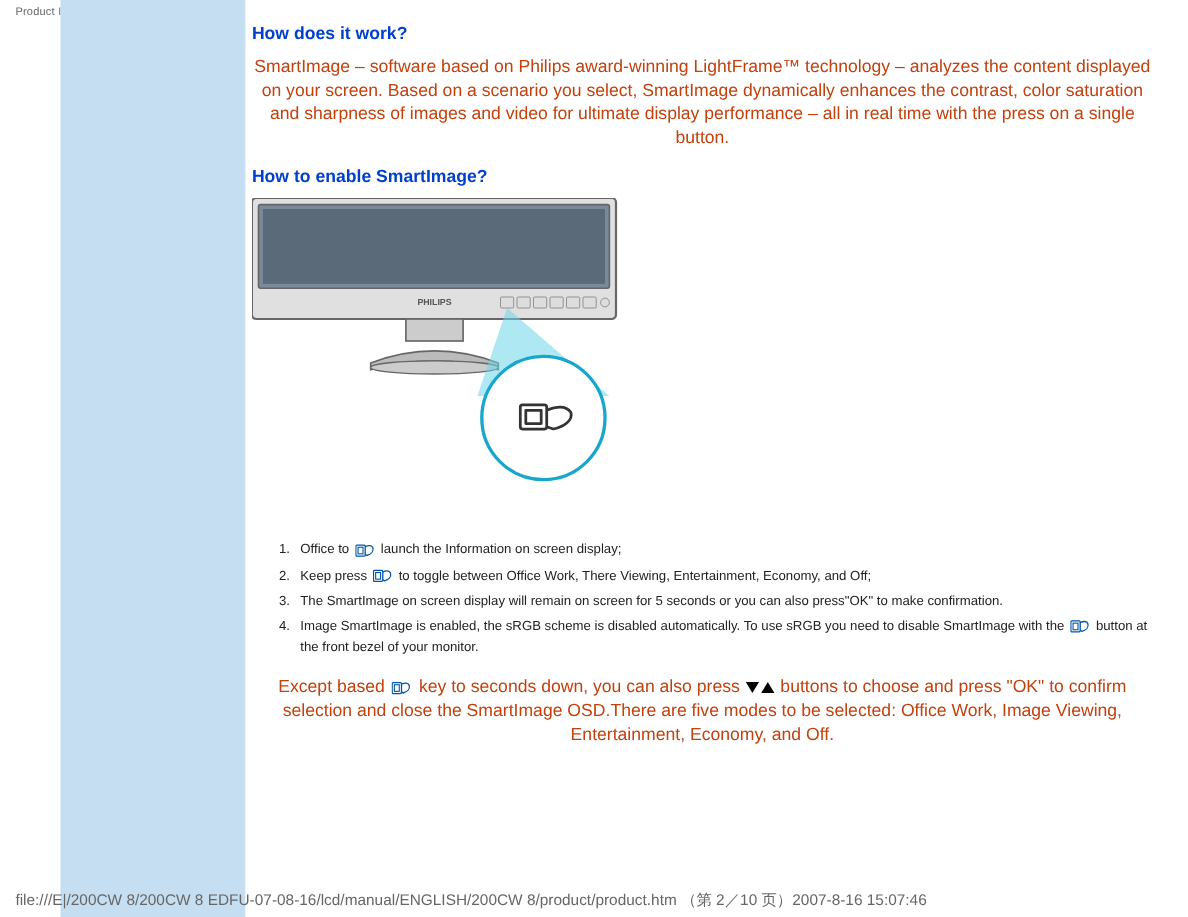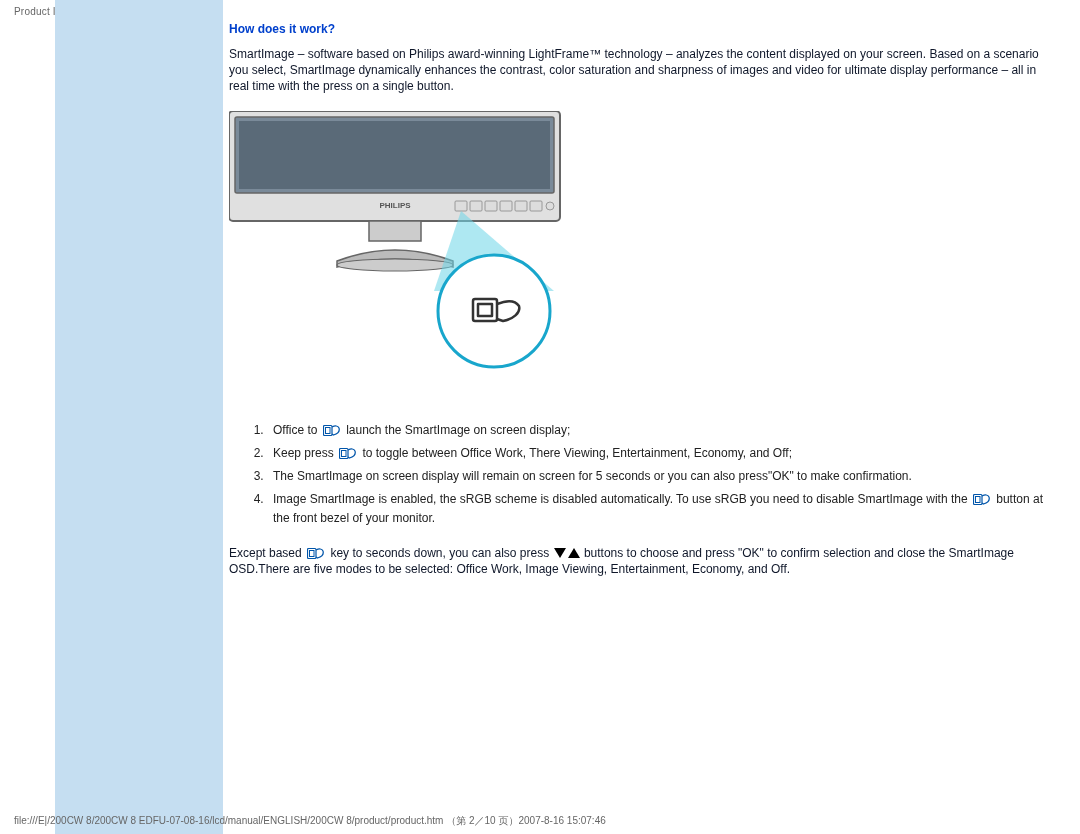--- a/index.html
+++ b/index.html
@@ -42,28 +42,29 @@
   }
   .main {
     flex: 1;
     padding: 22px 14px 0 6px;
     box-sizing: border-box;
     position: relative;
   }
   .heading {
     color: #0040cc;
     font-weight: bold;
-    font-size: 12px;
+    font-size: 16px;
     margin: 0 0 10px 0;
   }
   .para {
-    font-size: 12px;
+    font-size: 16px;
     line-height: 1.35;
     margin: 0 0 16px 0;
-    color: #0f172a;
+    color: #c2410c;
+    text-align: center;
   }
   .monitor-svg {
     display: block;
     margin: 4px 0 20px 0;
   }
   ol.steps {
     margin: 0 0 16px 18px;
     padding: 0 0 0 20px;
     font-size: 12px;
     line-height: 1.6;
@@ -75,21 +76,21 @@
   }
   .inline-icon {
     display: inline-block;
     vertical-align: middle;
     margin: 0 2px;
   }
   .footer-label {
     position: absolute;
     bottom: 6px;
     left: 14px;
-    font-size: 10px;
+    font-size: 14px;
     color: #666;
   }
   .tri-down {
     display: inline-block;
     width: 0; height: 0;
     border-left: 6px solid transparent;
     border-right: 6px solid transparent;
     border-top: 10px solid #000;
     vertical-align: middle;
     margin: 0 1px;
@@ -113,20 +114,21 @@
 
   <div class="columns">
     <div class="sidebar"></div>
 
     <div class="main">
 
       <div class="heading">How does it work?</div>
 
       <p class="para">SmartImage – software based on Philips award-winning LightFrame™ technology – analyzes the content displayed on your screen. Based on a scenario you select, SmartImage dynamically enhances the contrast, color saturation and sharpness of images and video for ultimate display performance – all in real time with the press on a single button.</p>
 
+      <div class="heading">How to enable SmartImage?</div>
 
       <svg class="monitor-svg" width="340" height="290" viewBox="0 0 340 290">
 
         <rect x="0" y="0" width="331" height="110" rx="4" fill="#e0e0e0" stroke="#666" stroke-width="2"></rect>
         <rect x="6" y="6" width="319" height="76" rx="2" fill="#7a8a99" stroke="#666" stroke-width="1.5"></rect>
         <rect x="10" y="10" width="311" height="68" fill="#5a6a78"></rect>
 
         <text x="166" y="97" text-anchor="middle" font-size="8" font-weight="bold" fill="#555">PHILIPS</text>
 
         <g stroke="#888" fill="#ddd" stroke-width="0.8">
@@ -155,21 +157,21 @@
       </svg>
 
       <ol class="steps">
         <li>
           <span>Office to</span>
           <svg class="inline-icon" width="18" height="13" viewBox="0 0 18 13">
             <rect x="0.5" y="1.5" width="8.5" height="10" rx="1" fill="none" stroke="#0055aa" stroke-width="1.2"></rect>
             <rect x="2.5" y="3.5" width="4.5" height="6" fill="none" stroke="#0055aa" stroke-width="1"></rect>
             <path d="M 9 3 C 12 1.5, 15 1.5, 16 4 C 17 7.5, 14 10, 10.5 11 L 9 10" fill="none" stroke="#0055aa" stroke-width="1.2"></path>
           </svg>
-          <span>launch the SmartImage on screen display;</span>
+          <span>launch the Information on screen display;</span>
         </li>
         <li>
           <span>Keep press</span>
           <svg class="inline-icon" width="18" height="13" viewBox="0 0 18 13">
             <rect x="0.5" y="1.5" width="8.5" height="10" rx="1" fill="none" stroke="#0055aa" stroke-width="1.2"></rect>
             <rect x="2.5" y="3.5" width="4.5" height="6" fill="none" stroke="#0055aa" stroke-width="1"></rect>
             <path d="M 9 3 C 12 1.5, 15 1.5, 16 4 C 17 7.5, 14 10, 10.5 11 L 9 10" fill="none" stroke="#0055aa" stroke-width="1.2"></path>
           </svg>
           <span>to toggle between Office Work, There Viewing, Entertainment, Economy, and Off;</span>
         </li>

